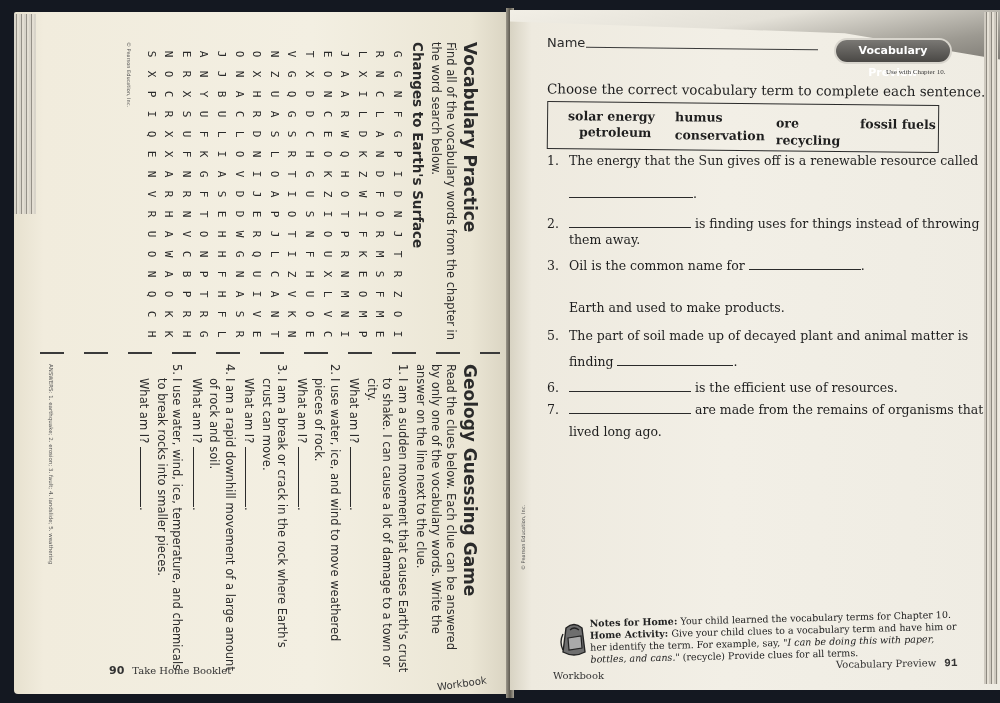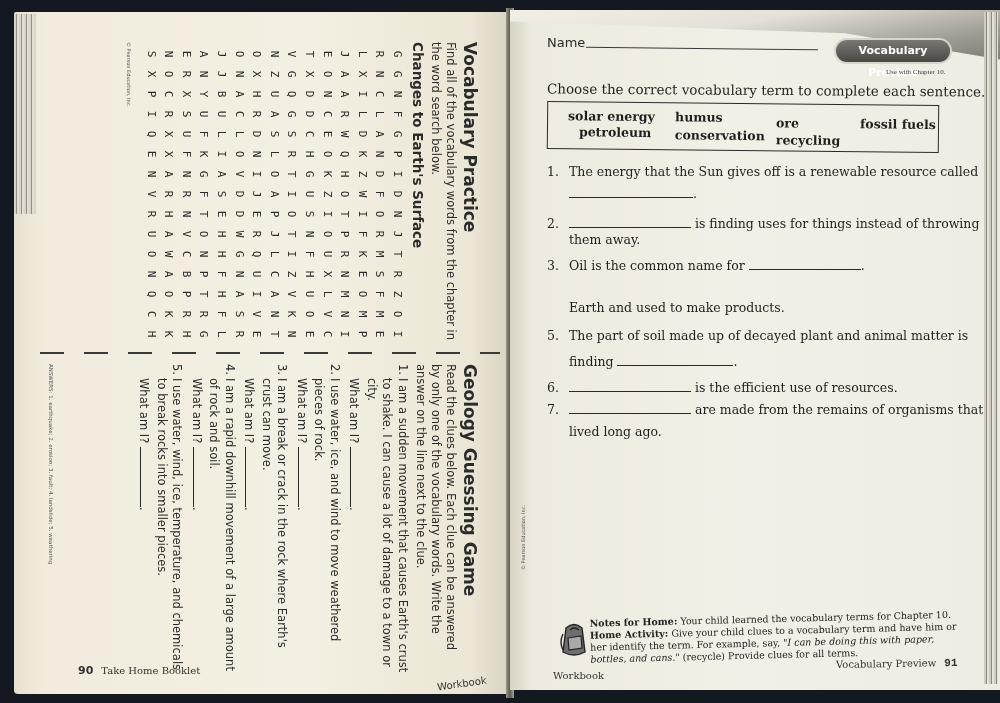--- a/index.html
+++ b/index.html
@@ -90,21 +90,21 @@
   .gg-title { left: 352px; top: 30px; font-weight: bold; font-size: 17px; }
   .gg-inst { left: 352px; top: 52px; font-size: 11.5px; line-height: 15px; white-space: normal !important; width: 300px; }
   .gg-list { left: 352px; top: 100px; font-size: 11.5px; line-height: 15.5px; white-space: normal !important; width: 310px; }
   .gg-item { display: flex; }
   .gg-item .n { width: 14px; flex: none; }
   .gg-what { padding-left: 14px; margin: 2px 0 4px; }
   .gg-what .blank { width: 60px; border-bottom: 1px solid #2b2b2b; height: 11px; display: inline-block; }
   .answers { left: 352px; top: 456px; font-size: 5.5px; color: #555 !important; }
 
   .footer-left { position: absolute; left: 78px; top: 664px; font-family: "DejaVu Serif", serif; font-size: 10px; color: #333; }
-  .footer-left .pnum { font-family: "DejaVu Sans", sans-serif; font-weight: bold; font-size: 11px; margin-right: 8px; }
+  .footer-left .pnum { font-family: "DejaVu Sans", sans-serif; font-weight: bold; font-size: 11px; margin-right: 8px; margin-left: 31px; }
   .workbook-l { position: absolute; left: 437px; top: 678px; font-size: 10px; color: #333; transform: rotate(-8deg); }
 
   .dash-row { position: absolute; left: 40px; top: 352px; width: 460px; height: 2px; background: repeating-linear-gradient(90deg, #3a3a3a 0 24px, transparent 24px 44px); }
 </style>
 </head>
 <body>
 
 <div class="book">
 
   <div class="left-page">
@@ -423,21 +423,21 @@
     <div class="word-box">
       <span style="left:20px;top:6px">solar energy</span>
       <span style="left:31px;top:22px">petroleum</span>
       <span style="left:127px;top:6px">humus</span>
       <span style="left:127px;top:24px">conservation</span>
       <span style="left:228px;top:11px">ore</span>
       <span style="left:228px;top:28px">recycling</span>
       <span style="left:312px;top:11px">fossil fuels</span>
     </div>
 
-    <div class="question" style="top:154px">
+    <div class="question" style="top:143px">
       <span class="q-num">1.</span><span>The energy that the Sun gives off is a renewable resource called</span>
     </div>
     <div class="q-cont" style="top:176px">
       <span class="blank" style="width:124px"></span><span>.</span>
     </div>
 
     <div class="question" style="top:206px">
       <span class="q-num">2.</span><span class="blank" style="width:122px"></span> <span>is finding uses for things instead of throwing</span>
     </div>
     <div class="q-cont" style="top:222px;left:59px">them away.</div>

